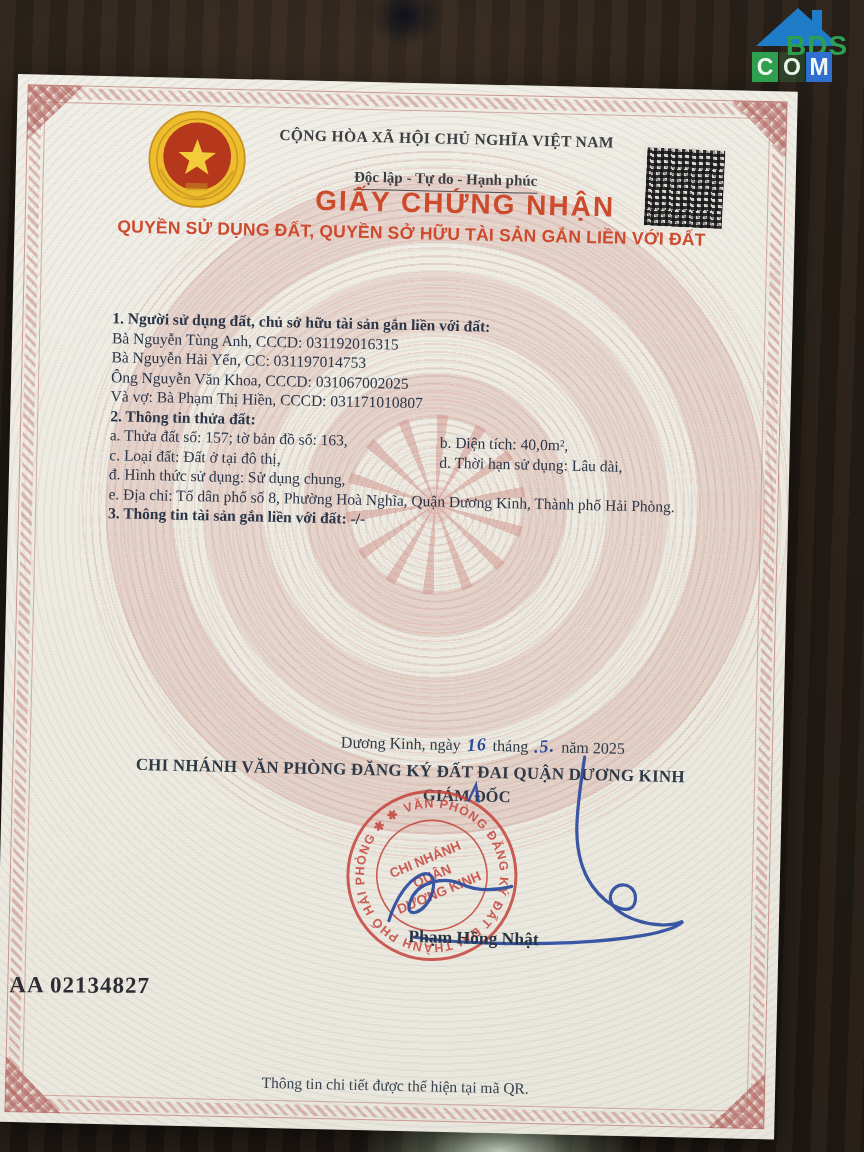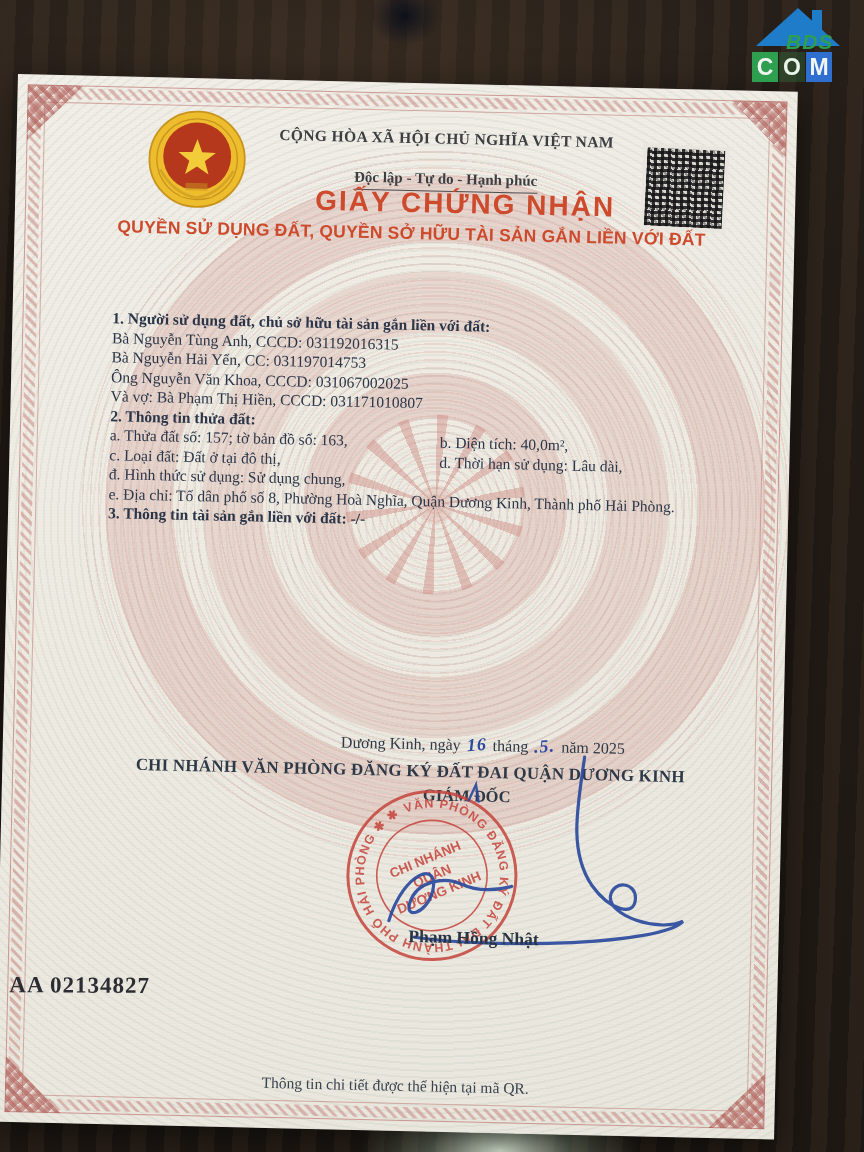--- a/index.html
+++ b/index.html
@@ -12,21 +12,21 @@
   .wood-streak{position:absolute;left:370px;top:-14px;width:70px;height:60px;
     background:radial-gradient(closest-side, rgba(10,14,26,.9), rgba(10,14,26,0));}
   .table-glow{position:absolute;left:360px;top:1086px;width:280px;height:130px;z-index:1;
     background:radial-gradient(closest-side, rgba(240,255,235,.95), rgba(190,225,190,.35), rgba(0,0,0,0));}
 
   
   .bds-logo{position:absolute;left:750px;top:4px;width:100px;height:100px;z-index:9;font-family:"Liberation Sans",sans-serif;}
   .bds-roof{position:absolute;left:6px;top:4px;width:0;height:0;
     border-left:42px solid transparent;border-right:42px solid transparent;border-bottom:38px solid #1f7cc9;}
   .bds-chimney{position:absolute;left:62px;top:6px;width:10px;height:22px;background:#1f7cc9;}
-  .bds-text{position:absolute;left:36px;top:26px;color:#2e9e4f;font-weight:bold;font-size:21px;letter-spacing:1px;font-style:italic;}
+  .bds-text{position:absolute;left:36px;top:26px;color:#2e9e4f;font-weight:bold;font-size:28px;letter-spacing:1px;}
   .bds-row{position:absolute;left:2px;top:48px;display:flex;gap:1px;}
   .bds-box{width:26px;height:30px;display:flex;align-items:center;justify-content:center;
     color:#f2f6f2;font-weight:bold;font-size:23px;}
   .bds-box.c{background:#2e9e4f;}
   .bds-box.o{background:rgba(46,158,79,.25);color:#e9f4ea;}
   .bds-box.m{background:#2f6fd0;}
 
   
   .certificate{position:absolute;left:18px;top:74px;width:780px;height:1048px;z-index:2;
     transform:rotate(1.3deg);transform-origin:top left;

